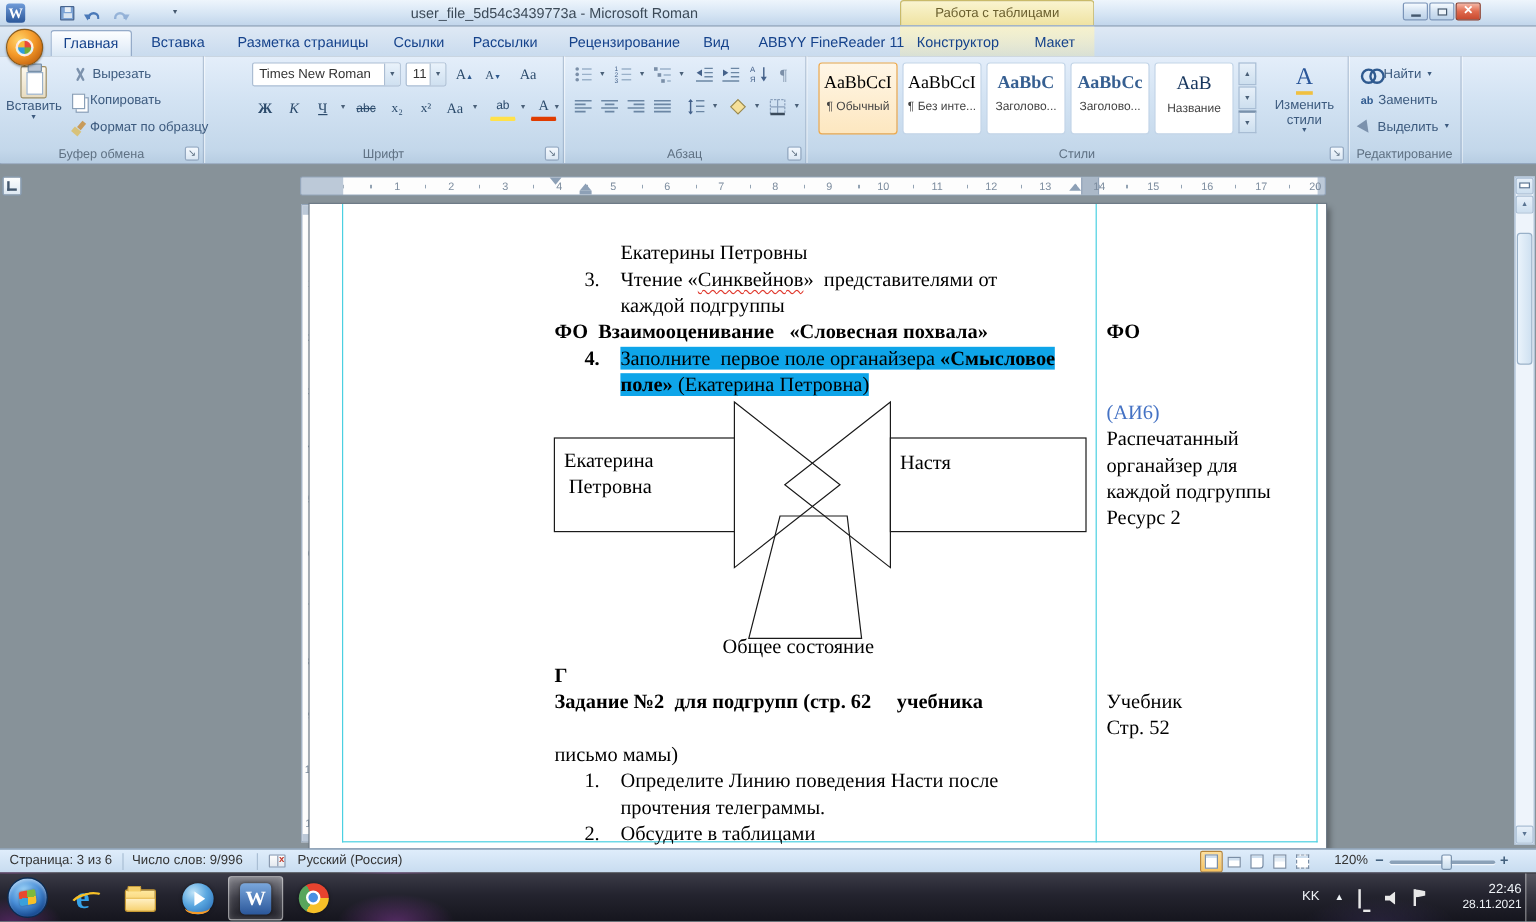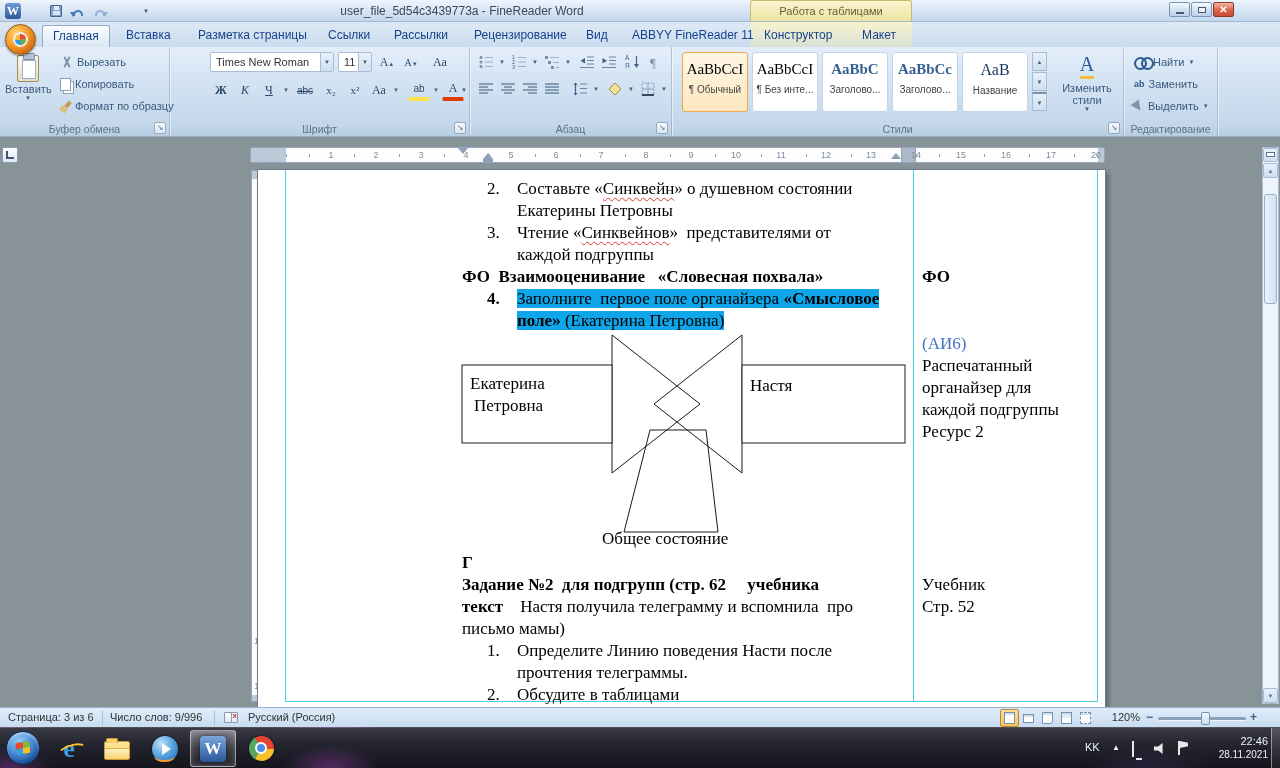--- a/index.html
+++ b/index.html
@@ -150,21 +150,21 @@
     </div>
   <div class="qatbtn" style="left:68px">
       <span class="ic-undo"></span>
     </div>
   <div class="qatbtn" style="left:90px">
       <span class="ic-undo ic-redo"></span>
     </div>
   <div class="qatbtn" style="left:136px">
       <span class="qat-dd">▼</span>
     </div>
-  <div id="title-text">user_file_5d54c3439773a - FineReader Word</div>
+  <div id="title-text">user_file_5d54c3439773a - Microsoft Roman</div>
   <div id="context-header">Работа с таблицами</div>
   <div class="wb" style="left:1169px">
       <span class="bar"></span>
     </div>
   <div class="wb" style="left:1191px">
       <span class="box"></span>
     </div>
   <div class="wb wb-close" style="left:1213px">✕</div>
 </div>
 
@@ -454,31 +454,29 @@
       <polygon points="292,2 204,71 292,140" fill="none" stroke="#1a1a1a" stroke-width="1"></polygon>
       <rect x="12" y="32" width="150" height="78" fill="#ffffff" stroke="#1a1a1a" stroke-width="1"></rect>
       <rect x="292" y="32" width="163" height="78" fill="#ffffff" stroke="#1a1a1a" stroke-width="1"></rect>
       <polygon points="200,97 256,97 268,199 174,199" fill="#ffffff" fill-opacity="0" stroke="#1a1a1a" stroke-width="1"></polygon>
     </svg>
     <div class="dt" style="left:212px;top:203px">Екатерина</div>
     <div class="dt" style="left:216px;top:225px">Петровна</div>
     <div class="dt" style="left:492px;top:205px">Настя</div>
     <div class="dt" style="left:344px;top:358px">Общее состояние</div>
 
-    <div class="dt" style="left:229px;top:8px"><span class="num">2.</span><span>Составьте «</span><span class="sp">Синквейн</span><span>» о душевном состоянии</span></div>
     <div class="dt" style="left:259px;top:30px"><span>Екатерины Петровны</span></div>
     <div class="dt" style="left:229px;top:52px"><span class="num">3.</span><span>Чтение «</span><span class="sp">Синквейнов</span><span>»  представителями от</span></div>
     <div class="dt" style="left:259px;top:74px"><span>каждой подгруппы</span></div>
     <div class="dt b" style="left:204px;top:96px"><span>ФО  Взаимооценивание   «Словесная похвала»</span></div>
     <div class="dt" style="left:229px;top:118px"><span class="num b">4.</span><span class="hl"><span>Заполните  первое поле органайзера </span><span class="b">«Смысловое</span></span></div>
     <div class="dt" style="left:259px;top:140px"><span class="hl"><span class="b">поле»</span><span> (Екатерина Петровна)</span></span></div>
 
     <div class="dt b" style="left:204px;top:382px">Г</div>
     <div class="dt b" style="left:204px;top:404px">Задание №2  для подгрупп (стр. 62     учебника</div>
-    <div class="dt" style="left:204px;top:426px"><span class="b">текст</span><span>    Настя получила телеграмму и вспомнила  про</span></div>
     <div class="dt" style="left:204px;top:448px">письмо мамы)</div>
     <div class="dt" style="left:229px;top:470px"><span class="num">1.</span><span>Определите Линию поведения Насти после</span></div>
     <div class="dt" style="left:259px;top:492px"><span>прочтения телеграммы.</span></div>
     <div class="dt" style="left:229px;top:514px"><span class="num">2.</span><span>Обсудите в таблицами</span></div>
 
     <div class="dt b" style="left:664px;top:96px">ФО</div>
     <div class="dt blue" style="left:664px;top:163px">(АИ6)</div>
     <div class="dt" style="left:664px;top:185px">Распечатанный</div>
     <div class="dt" style="left:664px;top:207px">органайзер для</div>
     <div class="dt" style="left:664px;top:229px">каждой подгруппы</div>

